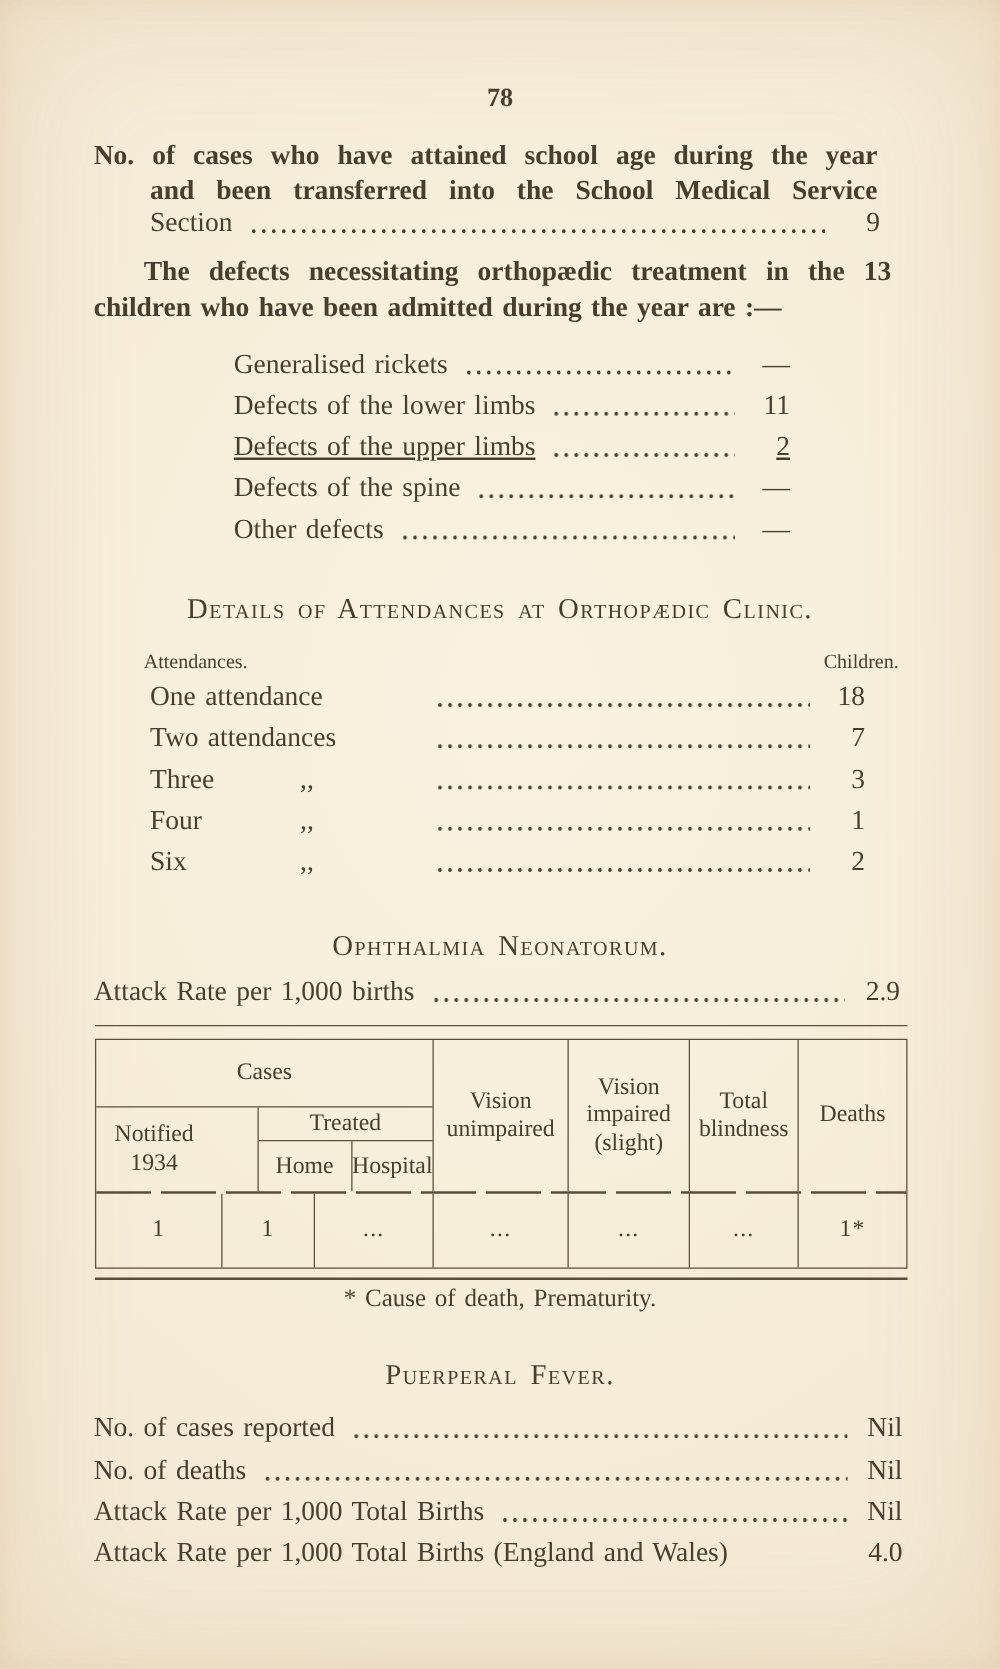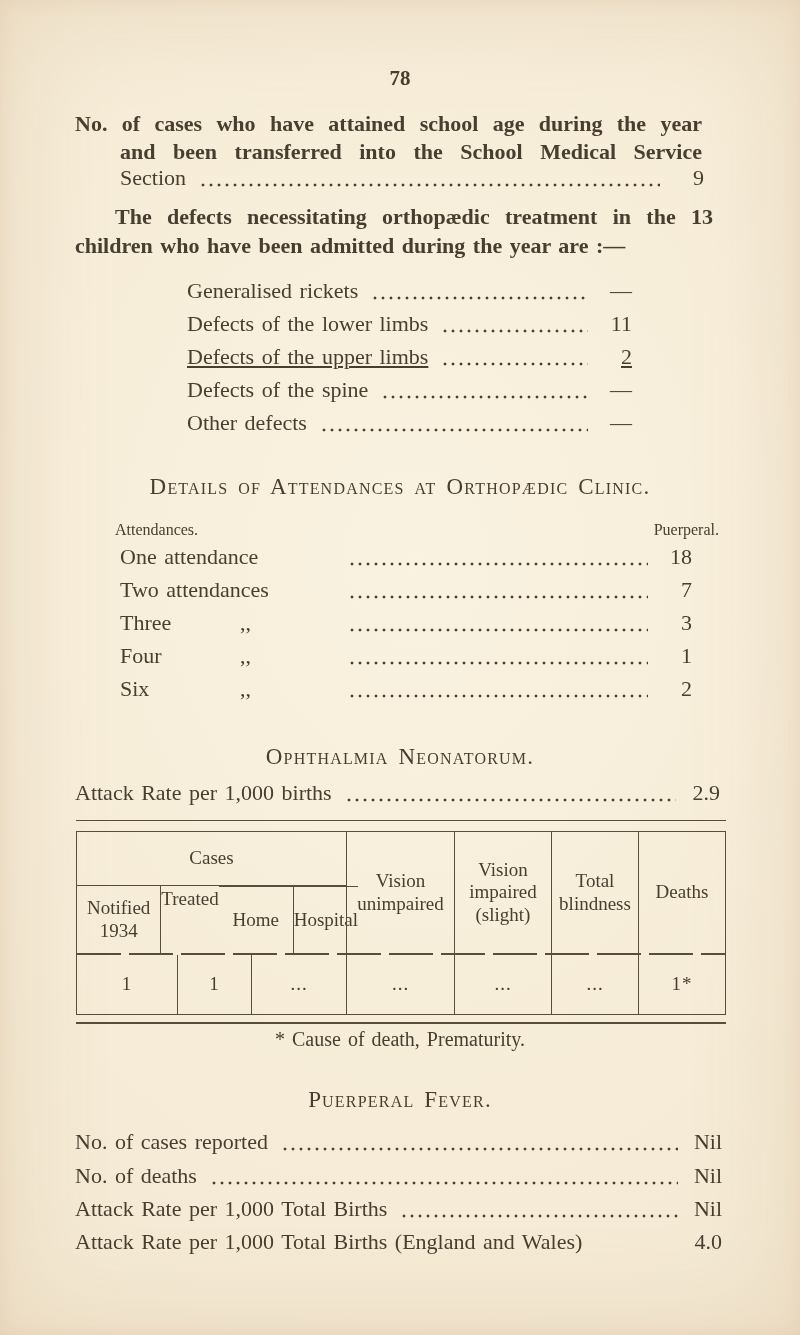--- a/index.html
+++ b/index.html
@@ -51,21 +51,21 @@
     font-size:19px;line-height:1.18;text-align:center;
   }
   .outer-rule{position:absolute;left:76px;width:650px;background:var(--rule);}
   #rule-top{top:820px;height:1.4px;}
   #rule-bottom{top:1022px;height:2px;}
   .thead{display:flex;height:121px;}
   .cases-group{width:269px;display:flex;flex-direction:column;}
   .cases-label{height:53px;display:flex;align-items:center;justify-content:center;font-family:Liberation Serif, serif;}
   .cases-lower{flex:1;display:flex;border-top:1.5px solid var(--rule);}
   .col-notified{width:100px;display:flex;align-items:center;justify-content:center;padding:0 10px;}
-  .treated-group{flex:1;display:flex;flex-direction:row;border-left:1.5px solid var(--rule);}
+  .treated-group{flex:1;display:flex;flex-direction:column;border-left:1.5px solid var(--rule);margin-left:36px;}
   .treated-label{height:26px;display:flex;align-items:center;justify-content:center;}
   .hh{flex:1;display:flex;border-top:1.5px solid var(--rule);}
   .col-home{width:74px;display:flex;align-items:center;justify-content:center;}
   .col-hospital{flex:1;border-left:1.5px solid var(--rule);display:flex;align-items:center;justify-content:center;}
   .hcell{border-left:1.5px solid var(--rule);display:flex;align-items:center;justify-content:center;padding:0 6px;}
   .col-vu{width:108px;}
   .col-vi{width:97px;}
   .col-tb{width:87px;}
   .col-dth{flex:1;}
   .mid-rule{
@@ -119,21 +119,21 @@
   </div>
   <div class="abs dotrow" style="top:409px;left:187px;width:445px;">
     <span class="lbl">Other defects</span>
     <span class="leader"></span>
     <span class="val">—</span>
   </div>
 
   <div class="abs heading" style="top:474px;left:0;">Details of Attendances at Orthopædic Clinic.</div>
 
   <div class="abs" style="top:521px;left:115px;font-size:16px;word-spacing:1px;">Attendances.</div>
-  <div class="abs" style="top:521px;left:0;width:719px;text-align:right;font-size:16px;word-spacing:1px;">Puerperal.</div>
+  <div class="abs" style="top:521px;left:0;width:719px;text-align:right;font-size:16px;word-spacing:1px;">Children.</div>
 
   <div class="abs dotrow" style="top:543px;left:120px;width:572px;">
     <span class="attlbl">
         <span class="attword">One attendance</span>
         <span class="attditto"></span>
       </span>
     <span class="leader"></span>
     <span class="val">18</span>
   </div>
   <div class="abs dotrow" style="top:576px;left:120px;width:572px;">

